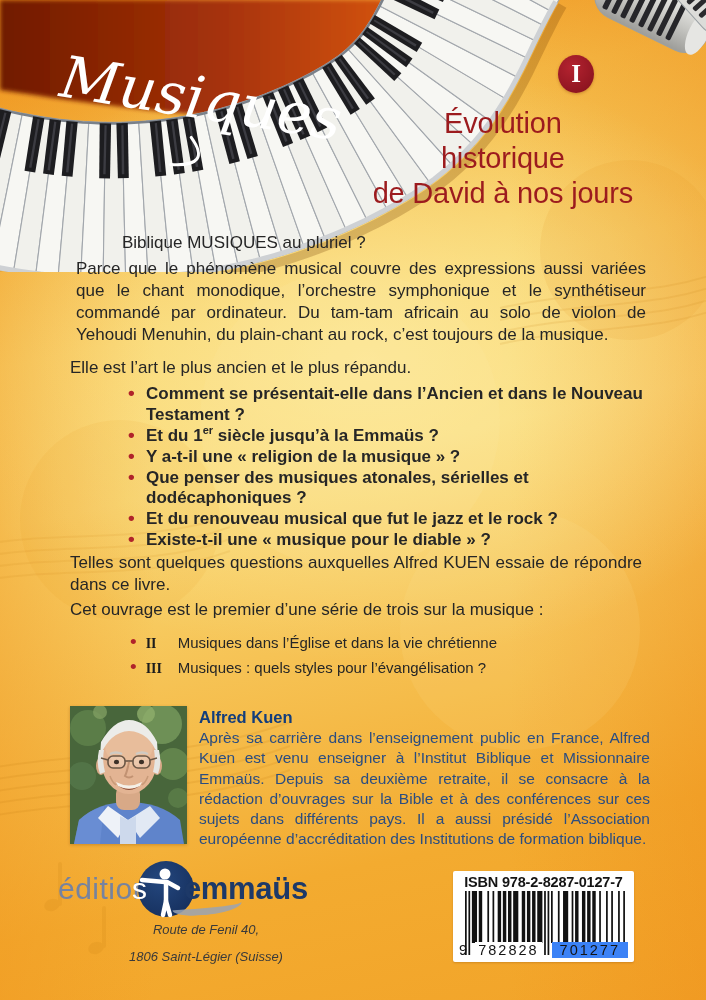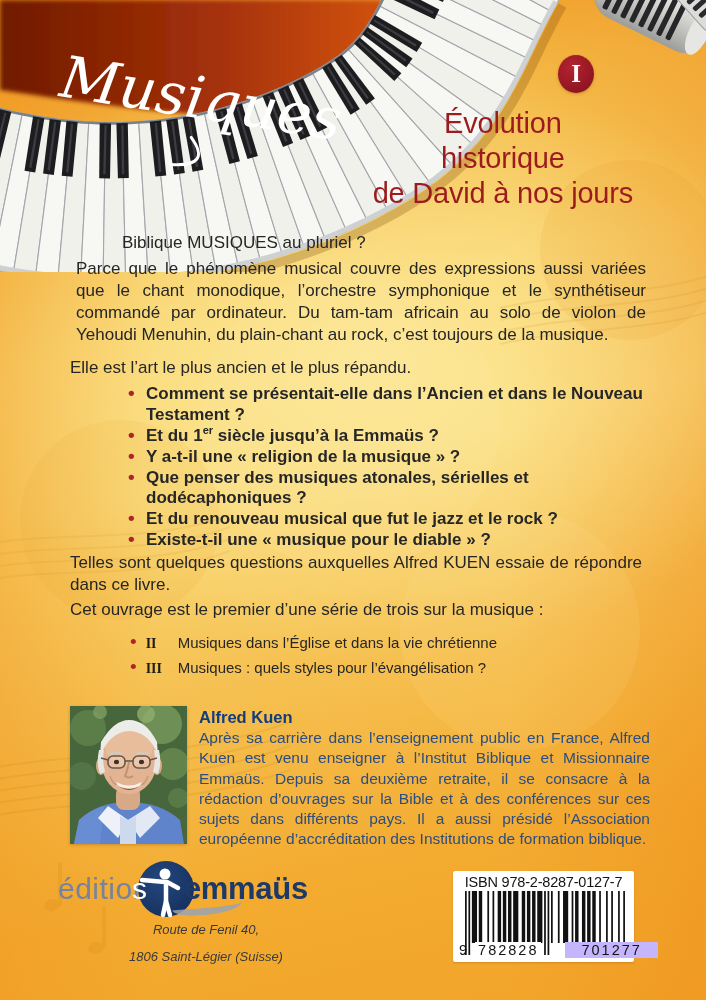--- a/index.html
+++ b/index.html
@@ -75,27 +75,27 @@
     border-bottom:7px solid #9aa4b4; border-radius:0 0 60% 40%; opacity:0.85; transform:rotate(-4deg);
   }
   .logo-name { color:#1d3968; font-size:31px; font-weight:bold; margin-left:-10px; position:relative; z-index:4; letter-spacing:-0.3px; }
 
   .address { position:absolute; left:40px; top:916px; width:332px; z-index:2; text-align:center; color:#3a3a3a; font-size:13px; line-height:27px;font-style:italic; }
 
   .barcode-box {
     position:absolute; left:453px; top:871px; width:181px; height:91px; z-index:2;
     background:#fff; border-radius:2px; padding:3px 6px 0 6px; box-shadow:0 1px 2px rgba(120,60,0,0.25);
   }
-  .isbn-label { color:#141414; font-size:14.5px; letter-spacing:-0.2px; text-align:center; white-space:nowrap; }
+  .isbn-label { color:#141414; font-size:14.5px; letter-spacing:-0.2px; text-align:center; white-space:nowrap;font-weight:bold; }
   .barcode-bars-wrap { position:relative; height:68px; margin-top:1px; }
   #barcode-svg { position:absolute; left:2px; top:0; }
   .barcode-digits { position:absolute; left:0; bottom:1px; width:100%; display:flex; color:#141414; font-size:14.5px; }
   .barcode-digits .d0 { width:12px; }
   .barcode-digits .d1 { background:#fff; padding:0 3px; margin-left:8px; letter-spacing:2px; }
-  .barcode-digits .d2 { background:#c4b5fd; padding:0 16px; margin-left:24px; letter-spacing:2px; }
+  .barcode-digits .d2 { background:#3b82f6; padding:0 8px; margin-left:10px; letter-spacing:2px; }
 </style>
 </head>
 <body>
 
 <div class="page">
 
   <svg id="texture-svg" width="706" height="1000" viewBox="0 0 706 1000">
     <g fill="none" stroke="#c27a10" stroke-width="2" opacity="0.15">
       <path d="M-20,770 C80,750 180,762 290,722"></path>
         <path d="M-20,782 C80,762 180,774 290,734"></path>

